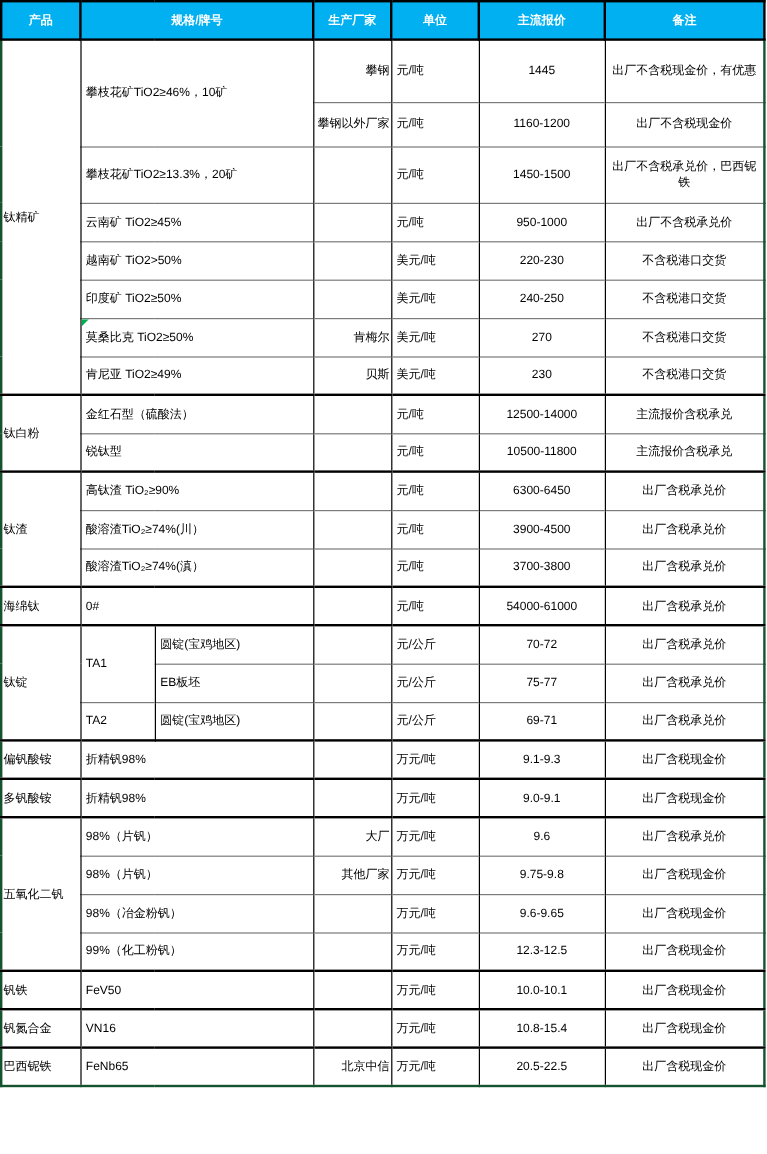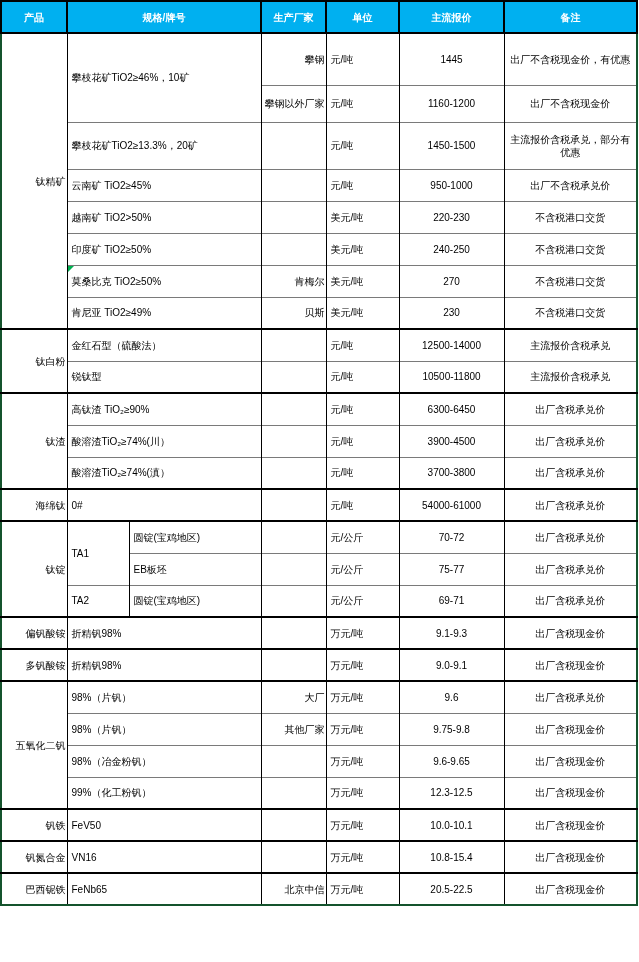--- a/index.html
+++ b/index.html
@@ -42,21 +42,21 @@
   }
   td{
     border-left:1px solid #000;
     border-right:1px solid #000;
     border-top:1px solid #7a7a7a;
     vertical-align:middle;
     overflow:hidden;
   }
   tr.gs > td{border-top:2px solid #000;}
 
-  td.prod{text-align:right;padding:1px 1px;}
+  td.prod{text-align:left;padding:1px 1px;}
   td.spec{text-align:left;padding:1px 4px;margin-left:21px;}
   td.mfr{text-align:right;padding:1px 1px;}
   td.unit{text-align:left;padding:2px 4px;}
   td.price{text-align:center;padding:1px 0;}
   td.note{text-align:center;padding:1px 3px;}
   td.rel{position:relative;}
   .marker{
     position:absolute;top:0;left:0;width:0;height:0;
     border-top:6px solid #00b050;
     border-right:6px solid transparent;
@@ -99,21 +99,21 @@
       <td class="mfr">攀钢以外厂家</td>
       <td class="unit">元/吨</td>
       <td class="price">1160-1200</td>
       <td class="note">出厂不含税现金价</td>
     </tr>
     <tr class="rh47">
       <td class="spec" colspan="2">攀枝花矿TiO2≥13.3%，20矿</td>
       <td class="mfr"></td>
       <td class="unit">元/吨</td>
       <td class="price">1450-1500</td>
-      <td class="note">主流报价含税承兑，部分有优惠</td>
+      <td class="note">出厂不含税承兑价，巴西铌铁</td>
     </tr>
     <tr>
       <td class="spec" colspan="2">云南矿 TiO2≥45%</td>
       <td class="mfr"></td>
       <td class="unit">元/吨</td>
       <td class="price">950-1000</td>
       <td class="note">出厂不含税承兑价</td>
     </tr>
     <tr>
       <td class="spec" colspan="2">越南矿 TiO2&gt;50%</td>

